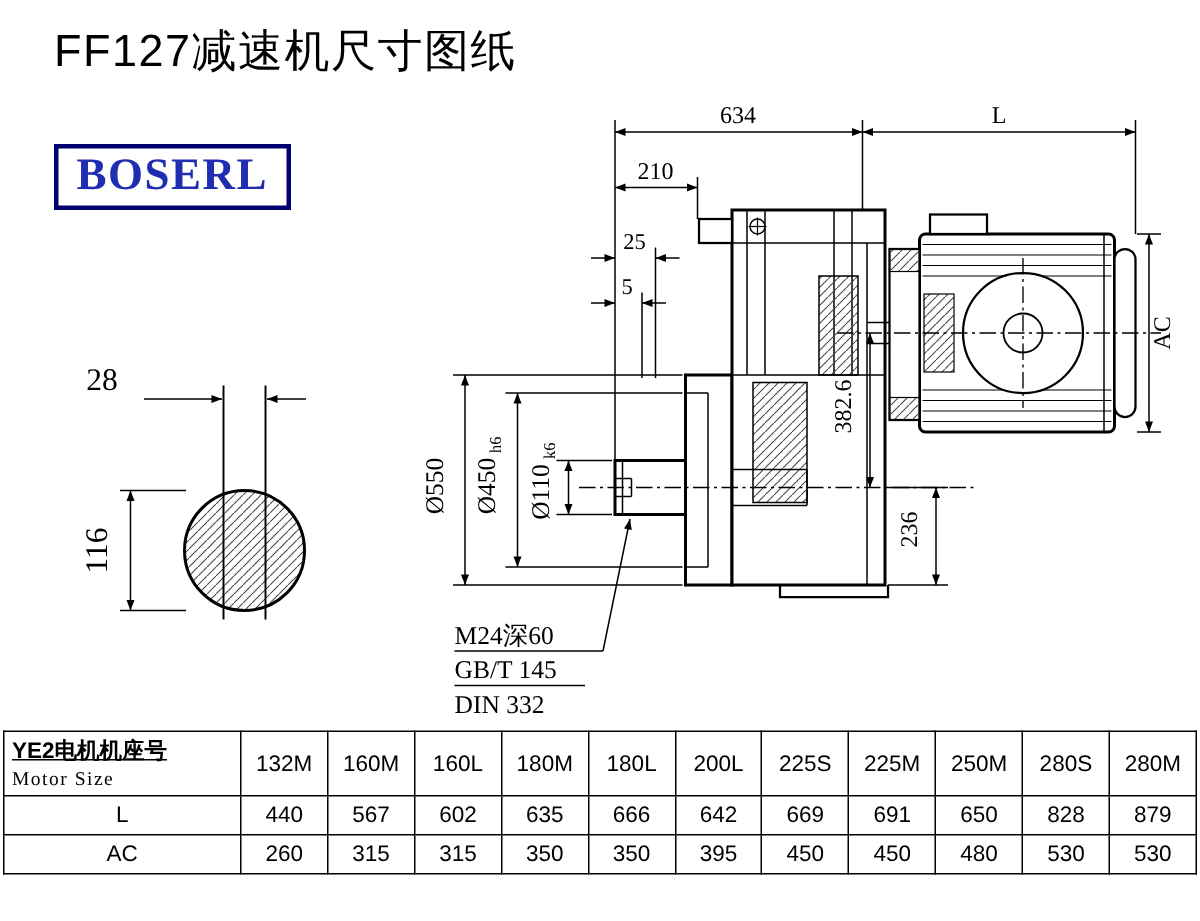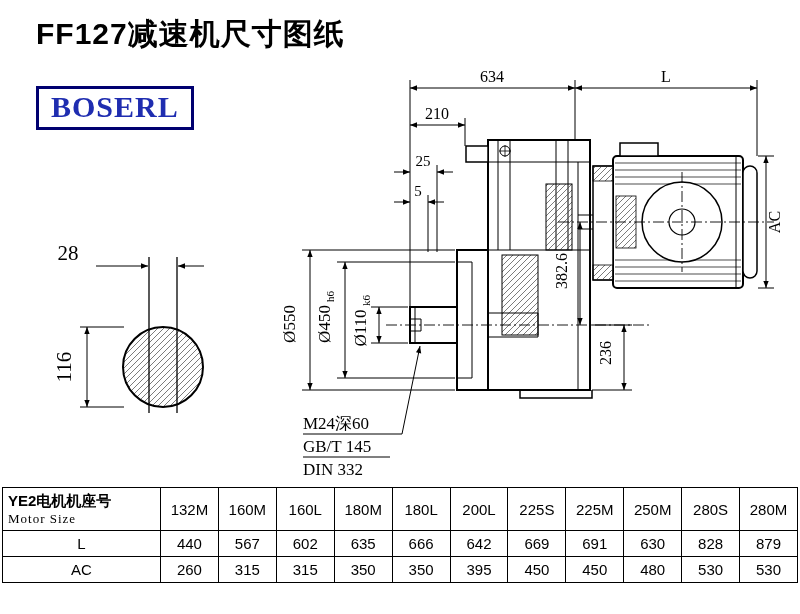--- a/index.html
+++ b/index.html
@@ -3,41 +3,41 @@
 <meta charset="utf-8">
 <style>
   * { margin:0; padding:0; box-sizing:border-box; }
   html,body { background:#ffffff; }
   .canvas {
     position:relative; width:800px; height:614px; background:#fff;
     font-family:"Liberation Serif", serif; overflow:hidden; color:#000;
   }
   .title {
     position:absolute; left:36px; top:14px;
-    font-family:"Liberation Sans", sans-serif; font-weight:bold;
+    font-family:"Liberation Sans", sans-serif; font-weight:normal;
     font-size:30px; letter-spacing:1px; color:#000;
   }
   .logo {
-    position:absolute; left:36px; top:86px;
+    position:absolute; left:36px; top:96px;
     border:3px solid #000070; padding:1px 12px 3px 12px; background:#fff;
   }
   .logo span {
     font-family:"Liberation Serif", serif; font-weight:bold;
     font-size:30px; color:#1f2db0; letter-spacing:1px;
   }
   svg.drawing { position:absolute; left:0; top:0; display:block; }
   table.size-table {
     position:absolute; left:2px; top:487px; width:796px;
     border-collapse:collapse; table-layout:fixed; text-align:center;
     font-family:"Liberation Sans", sans-serif; font-size:15px; background:#fff;
   }
   .size-table th, .size-table td { border:1px solid #000; padding:0; font-weight:normal; height:26px; }
   .size-table tr.head th { height:43px; }
   .size-table th.first { text-align:left; padding-left:5px; }
-  .size-table .cn { font-weight:bold; font-size:15px; line-height:19px; }
+  .size-table .cn { font-weight:bold; font-size:15px; line-height:19px;text-decoration:underline; }
   .size-table .en { font-family:Liberation Serif, serif; font-size:13px; line-height:17px; letter-spacing:1px; }
 </style>
 </head>
 <body>
 
 <div class="canvas">
 
   <div class="title">FF127减速机尺寸图纸</div>
 
   <div class="logo">
@@ -245,21 +245,21 @@
     <tr>
       <td>L</td>
       <td>440</td>
       <td>567</td>
       <td>602</td>
       <td>635</td>
       <td>666</td>
       <td>642</td>
       <td>669</td>
       <td>691</td>
-      <td>630</td>
+      <td>650</td>
       <td>828</td>
       <td>879</td>
     </tr>
     <tr>
       <td>AC</td>
       <td>260</td>
       <td>315</td>
       <td>315</td>
       <td>350</td>
       <td>350</td>

